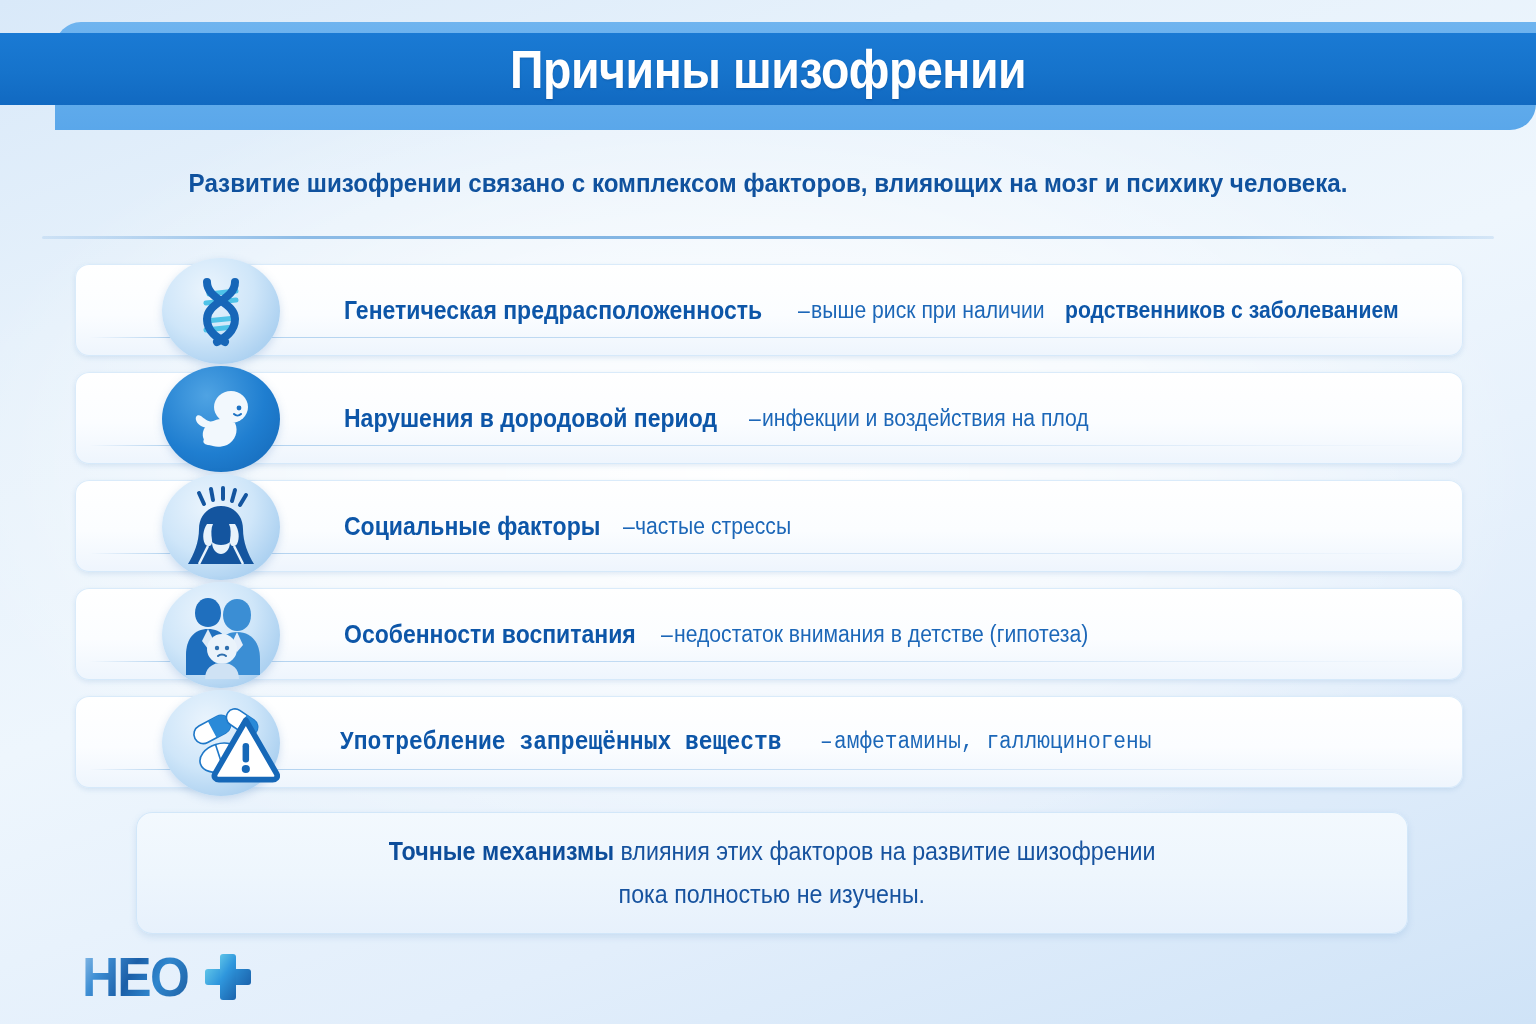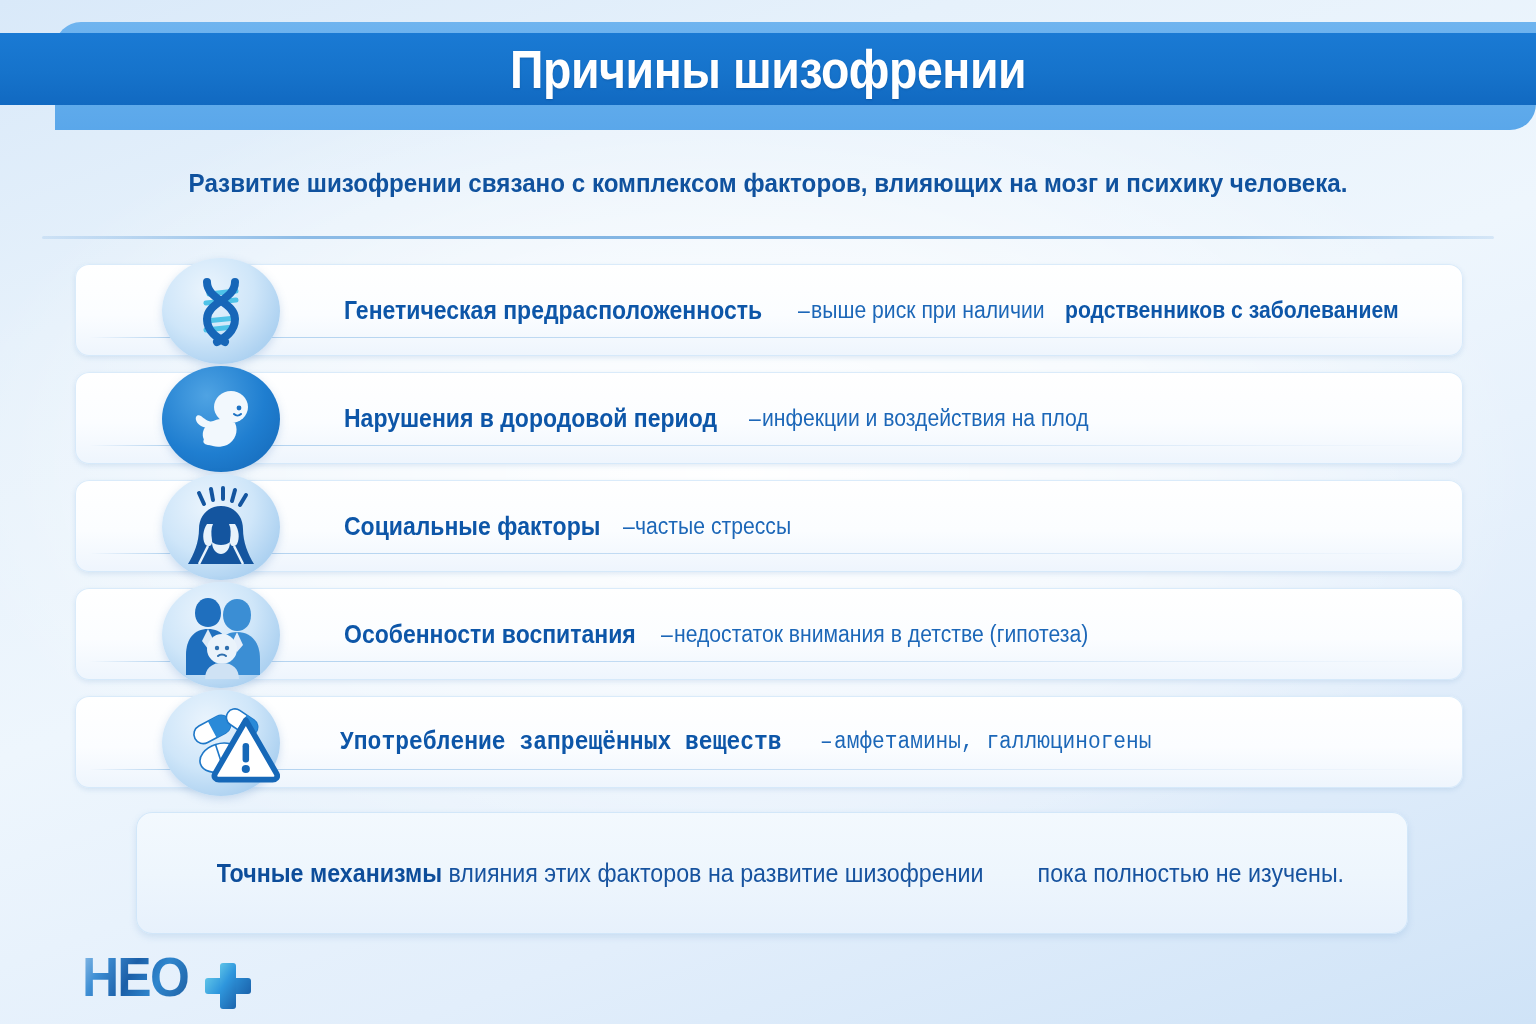--- a/index.html
+++ b/index.html
@@ -172,40 +172,40 @@
   .conclusion {
     position: absolute;
     left: 136px;
     top: 812px;
     width: 1272px;
     height: 122px;
     border-radius: 16px;
     background: linear-gradient(180deg, #f3f9fe 0%, #eef6fd 50%, #e7f1fc 100%);
     box-shadow: 0 3px 7px rgba(110,160,210,0.22), 0 0 0 1px rgba(206,228,248,0.9) inset;
     display: flex;
-    flex-direction: row;
+    flex-direction: column;
     align-items: center;
     justify-content: center;
     gap: 14px;
   }
   .conclusion .line {
     color: #17539f;
     font-size: 25px;
     transform: scaleX(0.93);
     white-space: nowrap;
   }
   .conclusion .line b { font-weight: bold; color: #0d4d9a; }
 
   
   .logo {
     position: absolute;
     left: 82px;
     top: 944px;
     display: flex;
-    align-items: flex-end;
+    align-items: center;
     gap: 6px;
   }
   .logo-text {
     font-size: 56px;
     font-weight: bold;
     letter-spacing: -2px;
     background: linear-gradient(120deg, #9dc6ea 0%, #3f8fd4 22%, #1b5fa8 46%, #2f86cd 68%, #1d5c9f 100%);
     -webkit-background-clip: text;
     background-clip: text;
     color: transparent;

